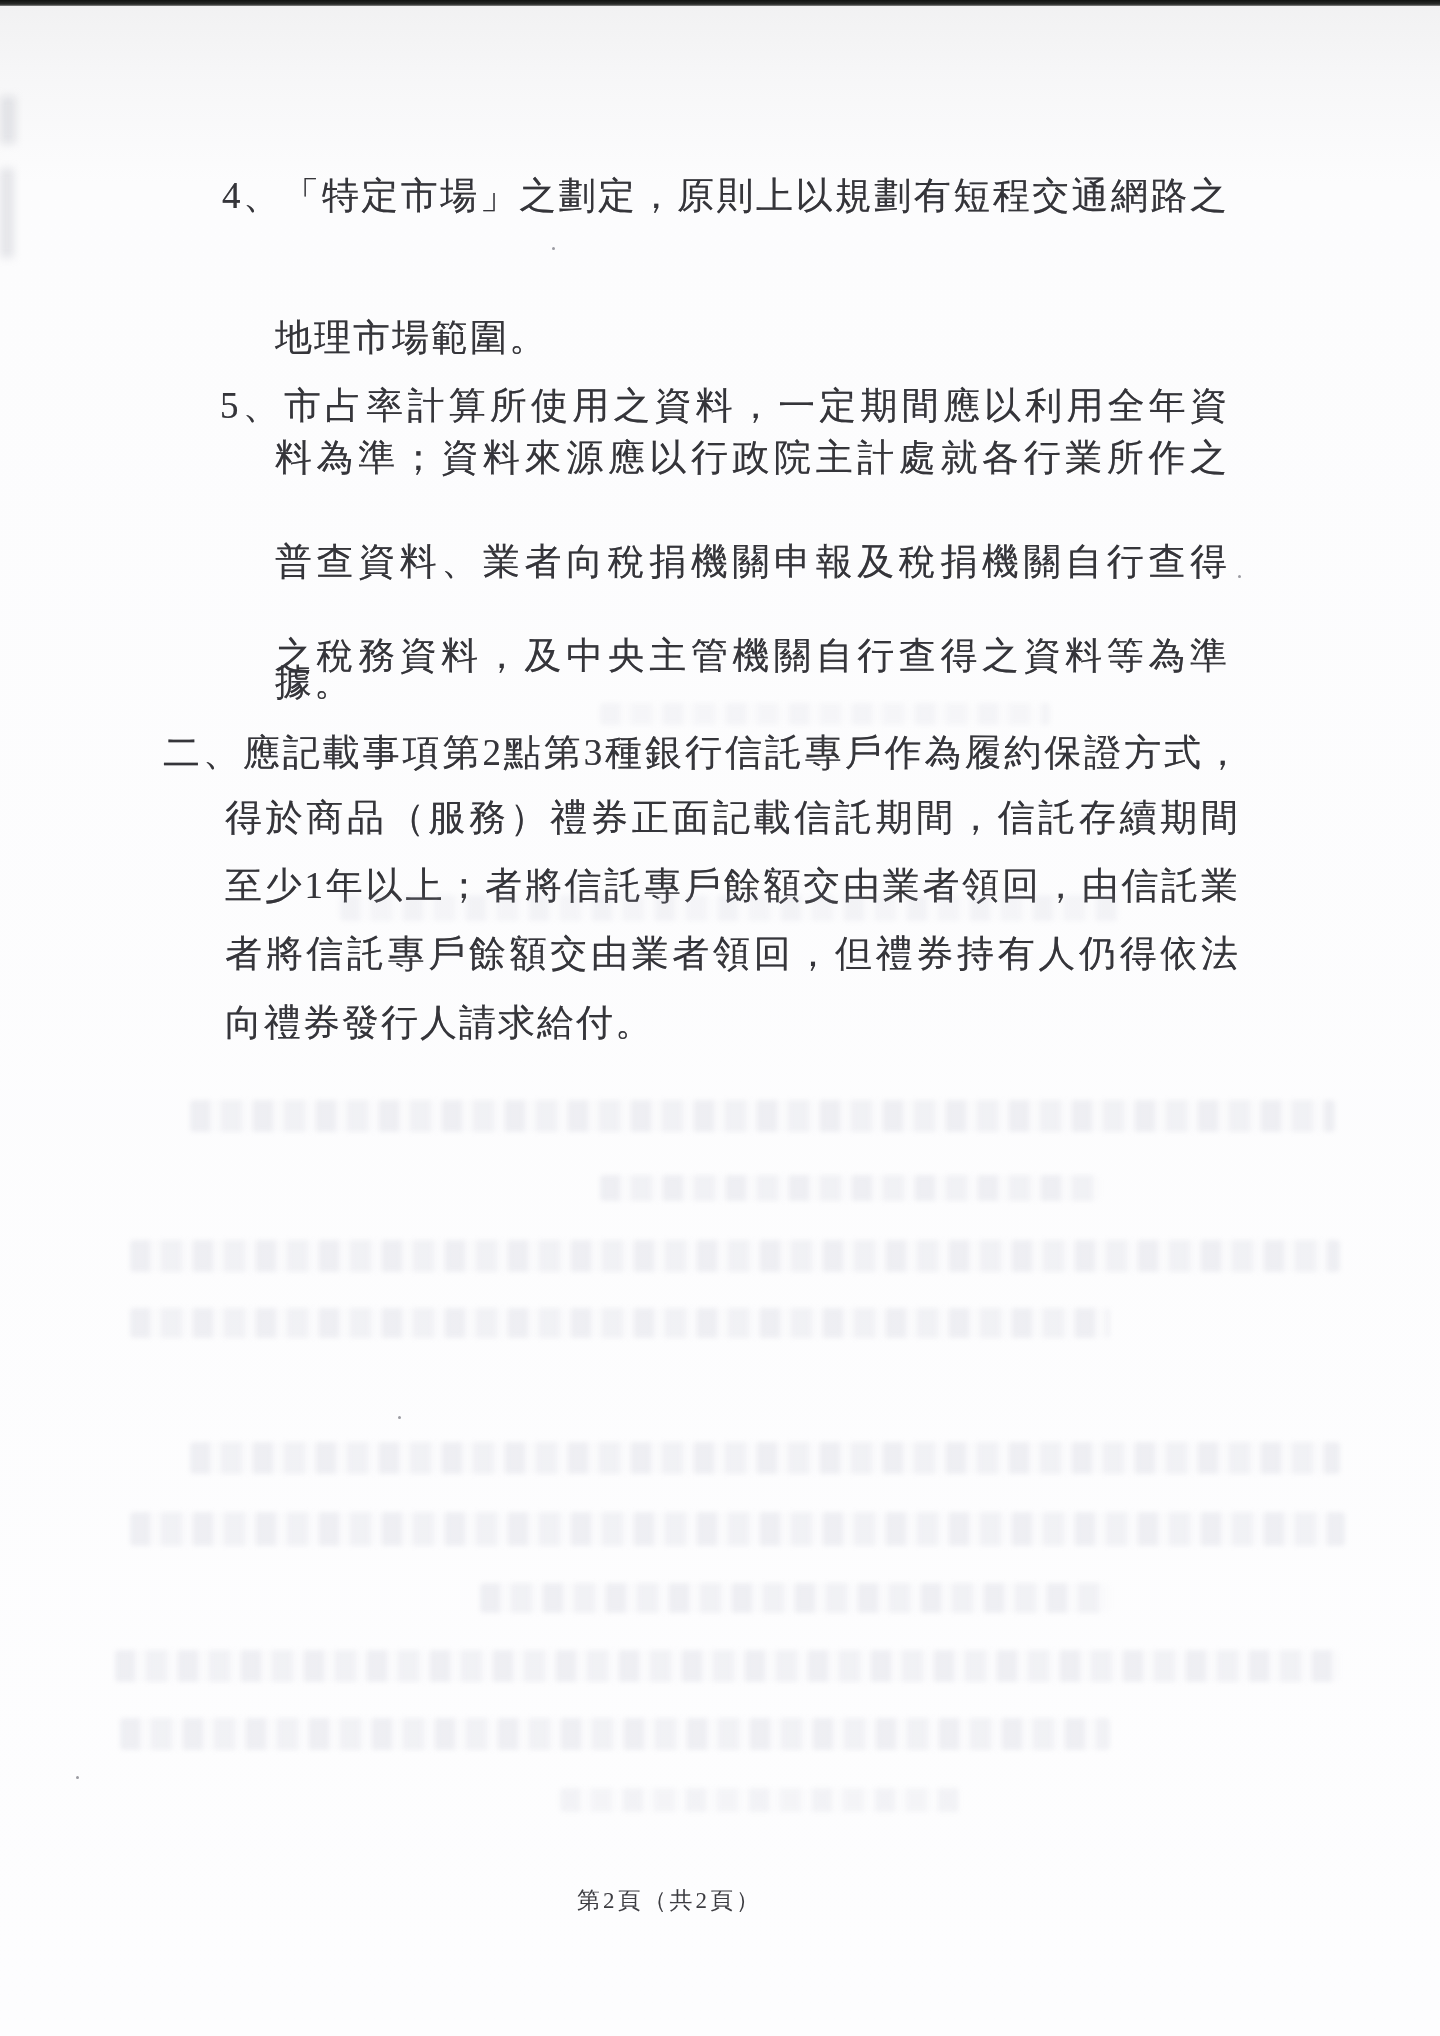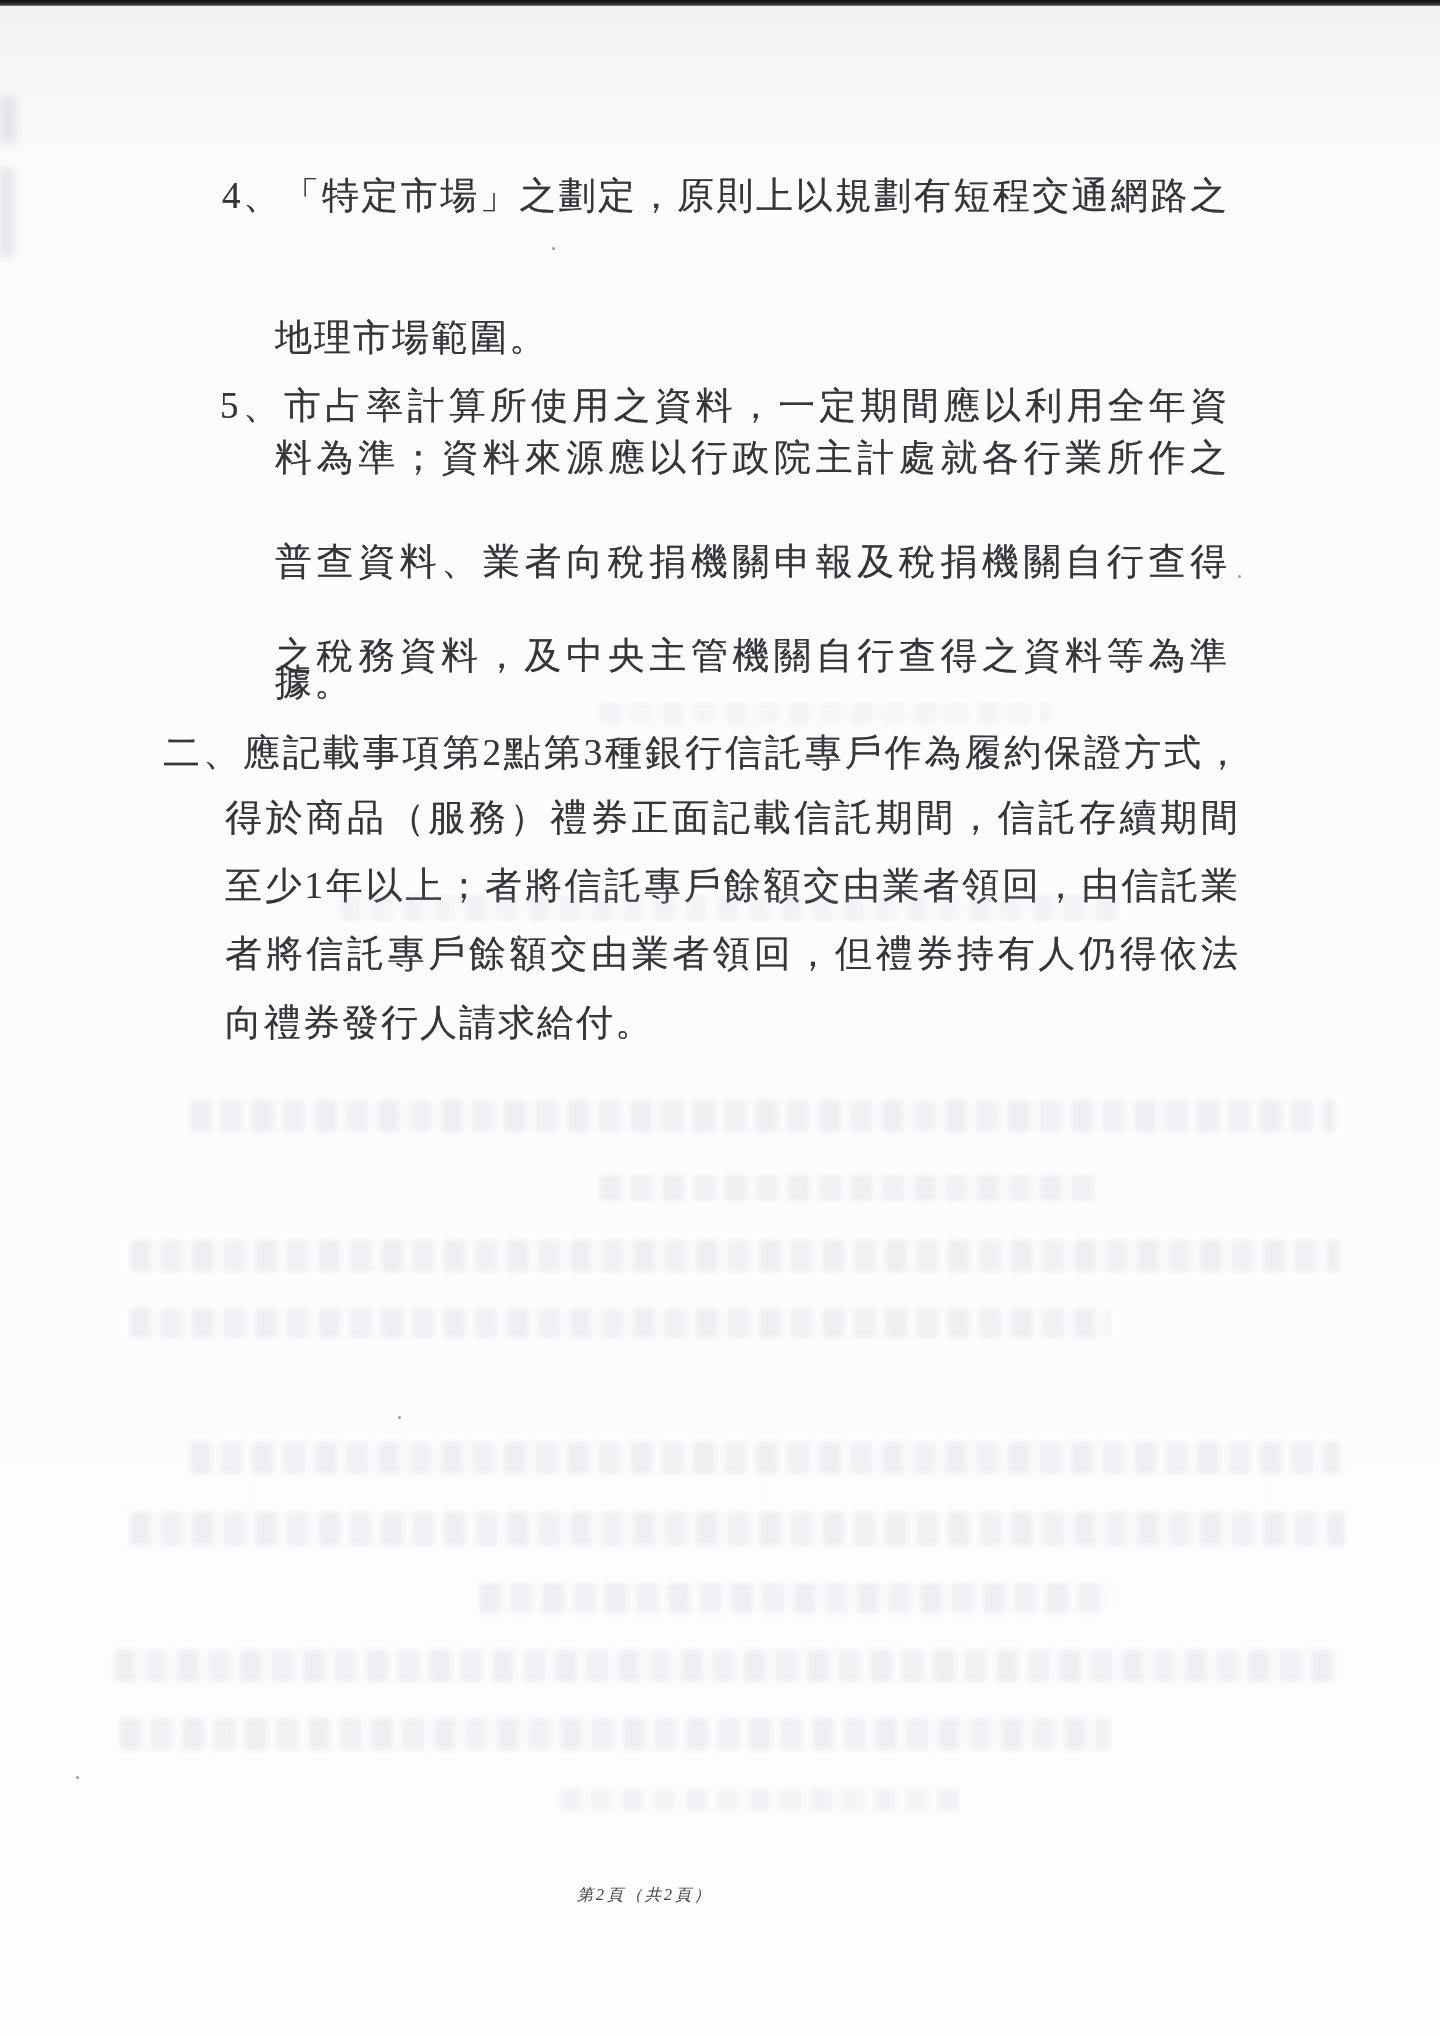--- a/index.html
+++ b/index.html
@@ -40,25 +40,24 @@
     text-shadow: 0 0 0.6px rgba(53,53,58,0.55);
   }
   .tl.j {
     white-space: normal;
     text-align: justify;
     text-align-last: justify;
     letter-spacing: 0;
   }
   .footer-line {
     position: absolute;
-    font-size: 16px;
+    font-size: 23px;
     letter-spacing: 3px;
     color: #3c3c41;
     white-space: nowrap;
-    font-style: italic;
   }
   
   .ghost {
     position: absolute;
     filter: blur(2.5px);
     opacity: 0.55;
     background: repeating-linear-gradient(
       90deg,
       rgba(183,185,202,0.38) 0px, rgba(183,185,202,0.38) 20px,
       rgba(205,206,218,0.10) 20px, rgba(205,206,218,0.10) 31px,

